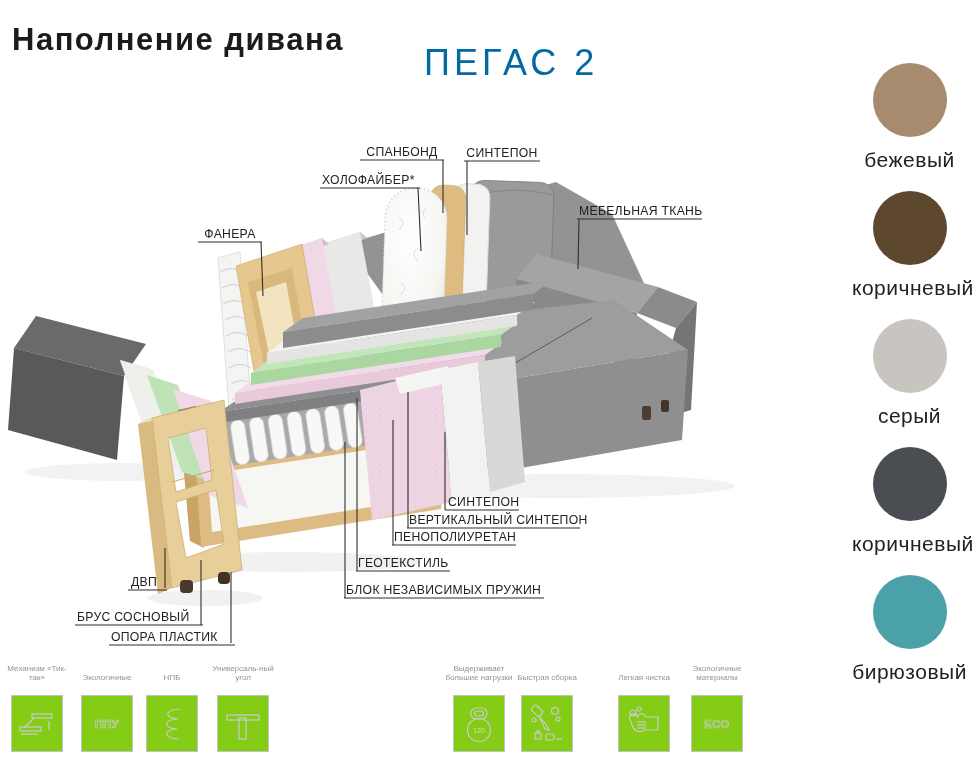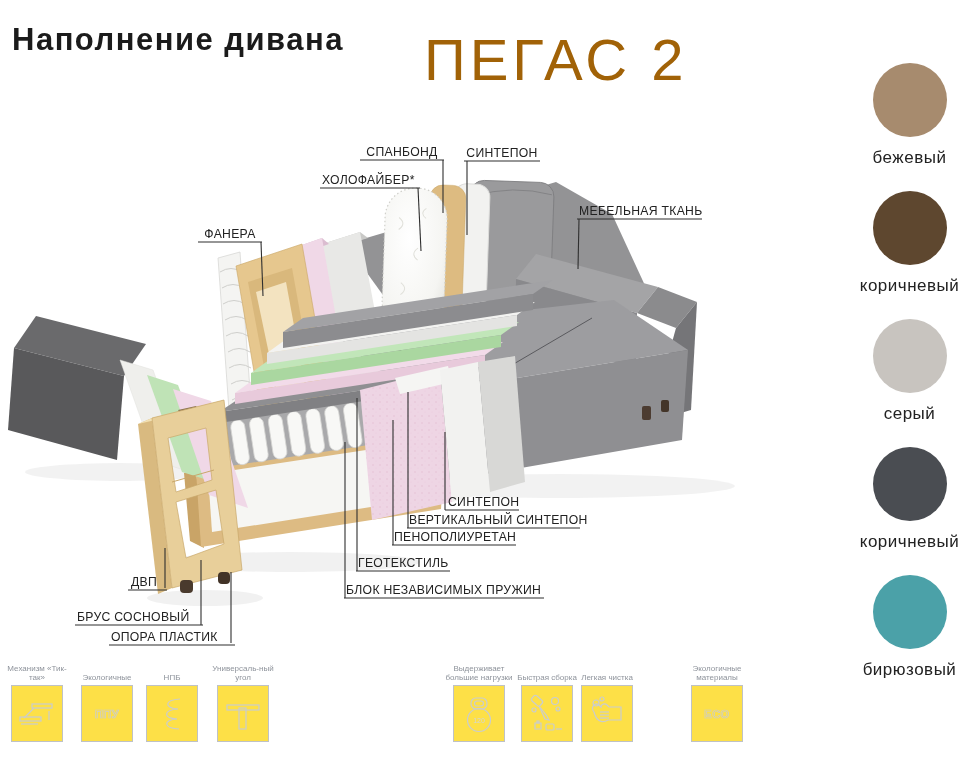--- a/index.html
+++ b/index.html
@@ -1,31 +1,31 @@
 <!DOCTYPE html>
 <html><head>
 <meta charset="utf-8">
 <style>
   html,body{margin:0;padding:0;background:#ffffff;}
   body{width:974px;height:772px;position:relative;overflow:hidden;
        font-family:"Liberation Sans","DejaVu Sans",sans-serif;}
   .page-title{position:absolute;left:12px;top:22px;font-size:31px;letter-spacing:1.5px;
        color:#1b1b1b;font-weight:700;}
-  .product-name{position:absolute;left:424px;top:26px;font-size:58px;letter-spacing:4px;
-       color:#a16207;font-weight:400;}
+  .product-name{position:absolute;left:424px;top:42px;font-size:36px;letter-spacing:4px;
+       color:#0369a1;font-weight:400;}
   #diagram{position:absolute;left:0;top:120px;}
   .lbl{font-size:12.2px;letter-spacing:.3px;fill:#222;font-weight:500;}
   
   .swatch{position:absolute;left:852px;width:115px;text-align:center;}
-  .swatch .nm{font-size:17px;color:#222;margin-top:6px;letter-spacing:.5px;}
+  .swatch .nm{font-size:21px;color:#222;margin-top:6px;letter-spacing:.5px;}
   
   .feature{position:absolute;top:653px;width:72px;display:flex;flex-direction:column;align-items:center;}
   .feature .flabel{height:30px;display:flex;align-items:flex-end;justify-content:center;
-      font-size:8px;line-height:1.2;color:#8e939b;text-align:center;margin-bottom:2px;}
-  .feature .fbox{width:50px;height:55px;border:1px solid #bfc2c6;background:#fde047;
+      font-size:8px;line-height:1.2;color:#8e939b;text-align:center;margin-bottom:12px;}
+  .feature .fbox{width:50px;height:55px;border:1px solid #bfc2c6;background:#84cc16;
       display:flex;align-items:center;justify-content:center;}
   .fbox svg{stroke:#c9ccd0;fill:none;stroke-width:1.2;}
 </style>
 </head>
 <body>
 
 <div class="page-title">Наполнение дивана</div>
 <div class="product-name">ПЕГАС 2</div>
 
 <svg id="diagram" width="850" height="560" viewBox="0 0 850 560">
@@ -296,21 +296,21 @@
     <circle cx="28" cy="7" r="3.5"></circle>
         <circle cx="31" cy="15" r="2"></circle>
         <circle cx="7" cy="16" r="2"></circle>
     <path d="M8,29 h6 v6 h-6 z"></path>
         <path d="M10,27 h2 v2 h-2 z"></path>
     <rect x="19" y="30" width="8" height="6" rx="1"></rect>
         <line x1="29" y1="35" x2="35" y2="35"></line>
       </svg>
     </div>
 </div>
-<div class="feature" style="left:571px">
+<div class="feature" style="left:608px">
   <div class="flabel">Легкая чистка</div>
   <div class="fbox">
       <svg width="40" height="40">
     <circle cx="9" cy="9" r="3"></circle>
         <circle cx="15" cy="5" r="2"></circle>
     <path d="M7,18 c-4,-5 1,-10 5,-7 l2,2 c0,-3 4,-4 6,-2 l2,2 l12,0 l0,13 l-13,0 c-7,4 -12,0 -14,-8 z"></path>
     <line x1="13" y1="18" x2="22" y2="18"></line>
         <line x1="13" y1="21" x2="22" y2="21"></line>
     <line x1="13" y1="24" x2="22" y2="24"></line>
       </svg>

